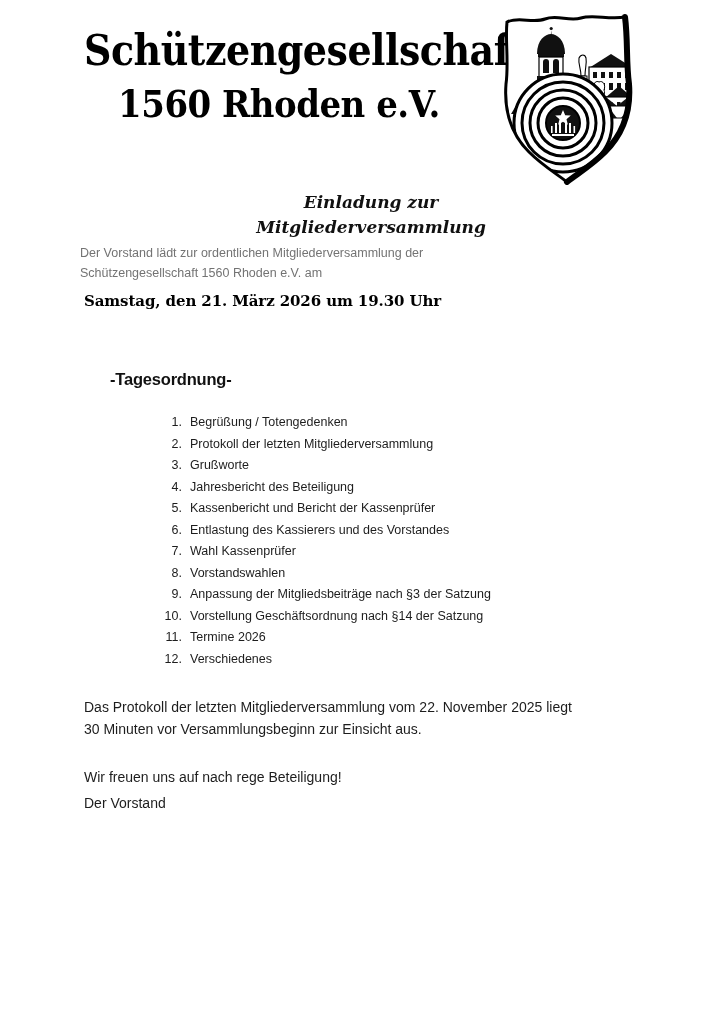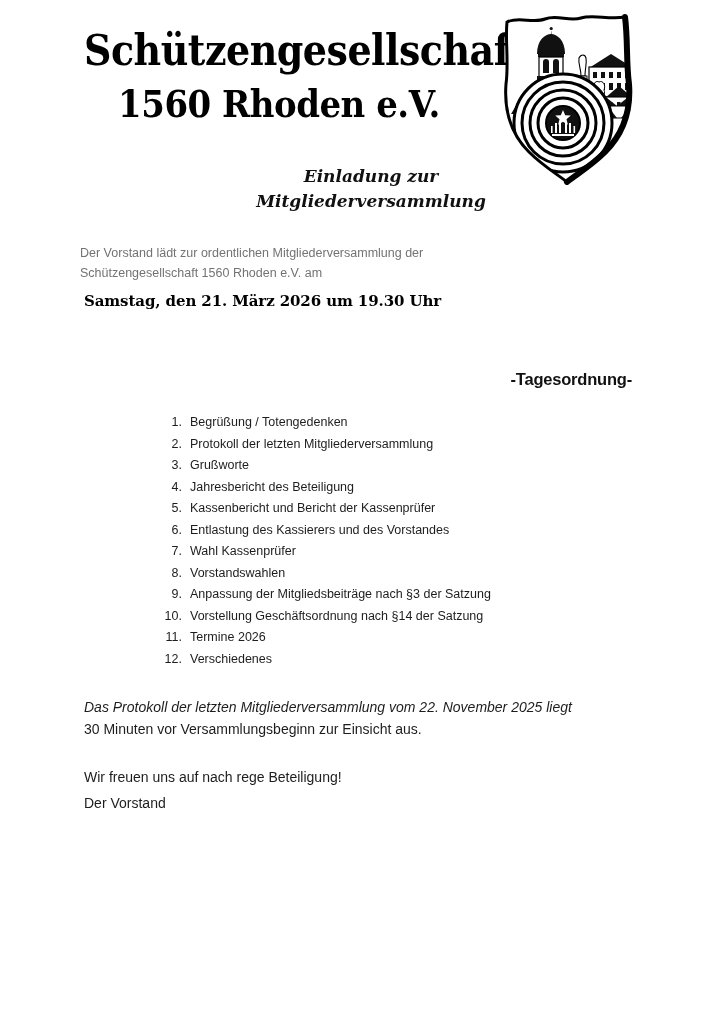--- a/index.html
+++ b/index.html
@@ -71,21 +71,21 @@
     top: 10px;
     width: 152px;
     height: 175px;
   }
   .crest svg { display: block; width: 100%; height: 100%; }
 
   
   .invite-title {
     position: absolute;
     left: 110px;
-    top: 164px;
+    top: 190px;
     width: 522px;
     text-align: center;
     font-family: "DejaVu Serif", "Liberation Serif", serif;
     font-weight: 700;
     font-style: italic;
     font-size: 17px;
     line-height: 1.45;
     color: #111111;
   }
   .invite-title span { display: block; }
@@ -122,21 +122,21 @@
     line-height: 1.6;
     color: #1d1d1d;
   }
 
   
   .agenda-heading {
     position: absolute;
     left: 110px;
     top: 370px;
     width: 522px;
-    text-align: right;
+    text-align: left;
     font-size: 16.5px;
     font-weight: 700;
     color: #111111;
     letter-spacing: -0.2px;
   }
 
   .agenda-list {
     position: absolute;
     left: 158px;
     top: 412px;
@@ -376,20 +376,20 @@
       <span class="txt">Termine 2026</span>
     </li>
     <li>
       <span class="num">12.</span>
       <span class="txt">Verschiedenes</span>
     </li>
   </ol>
 
   <div class="closing">
     <p class="protocol">
-      <span style="display: block; font-style: italic;">Das Protokoll der letzten Mitgliederversammlung vom 22. November 2025 liegt</span>
+      <span style="display: block;">Das Protokoll der letzten Mitgliederversammlung vom 22. November 2025 liegt</span>
       <span style="display: block;">30 Minuten vor Versammlungsbeginn zur Einsicht aus.</span>
     </p>
     <p class="cheer">Wir freuen uns auf nach rege Beteiligung!</p>
     <p class="signoff">Der Vorstand</p>
   </div>
 
 </div>
 
 </body></html>

